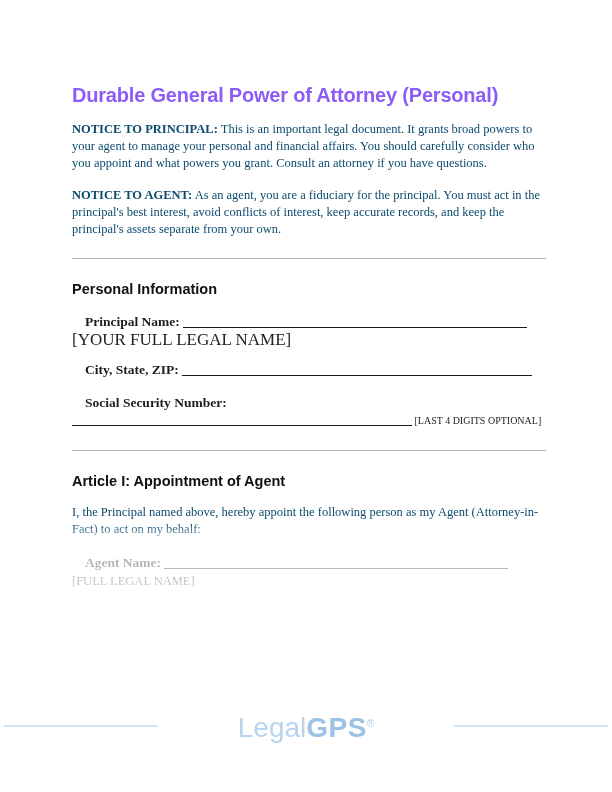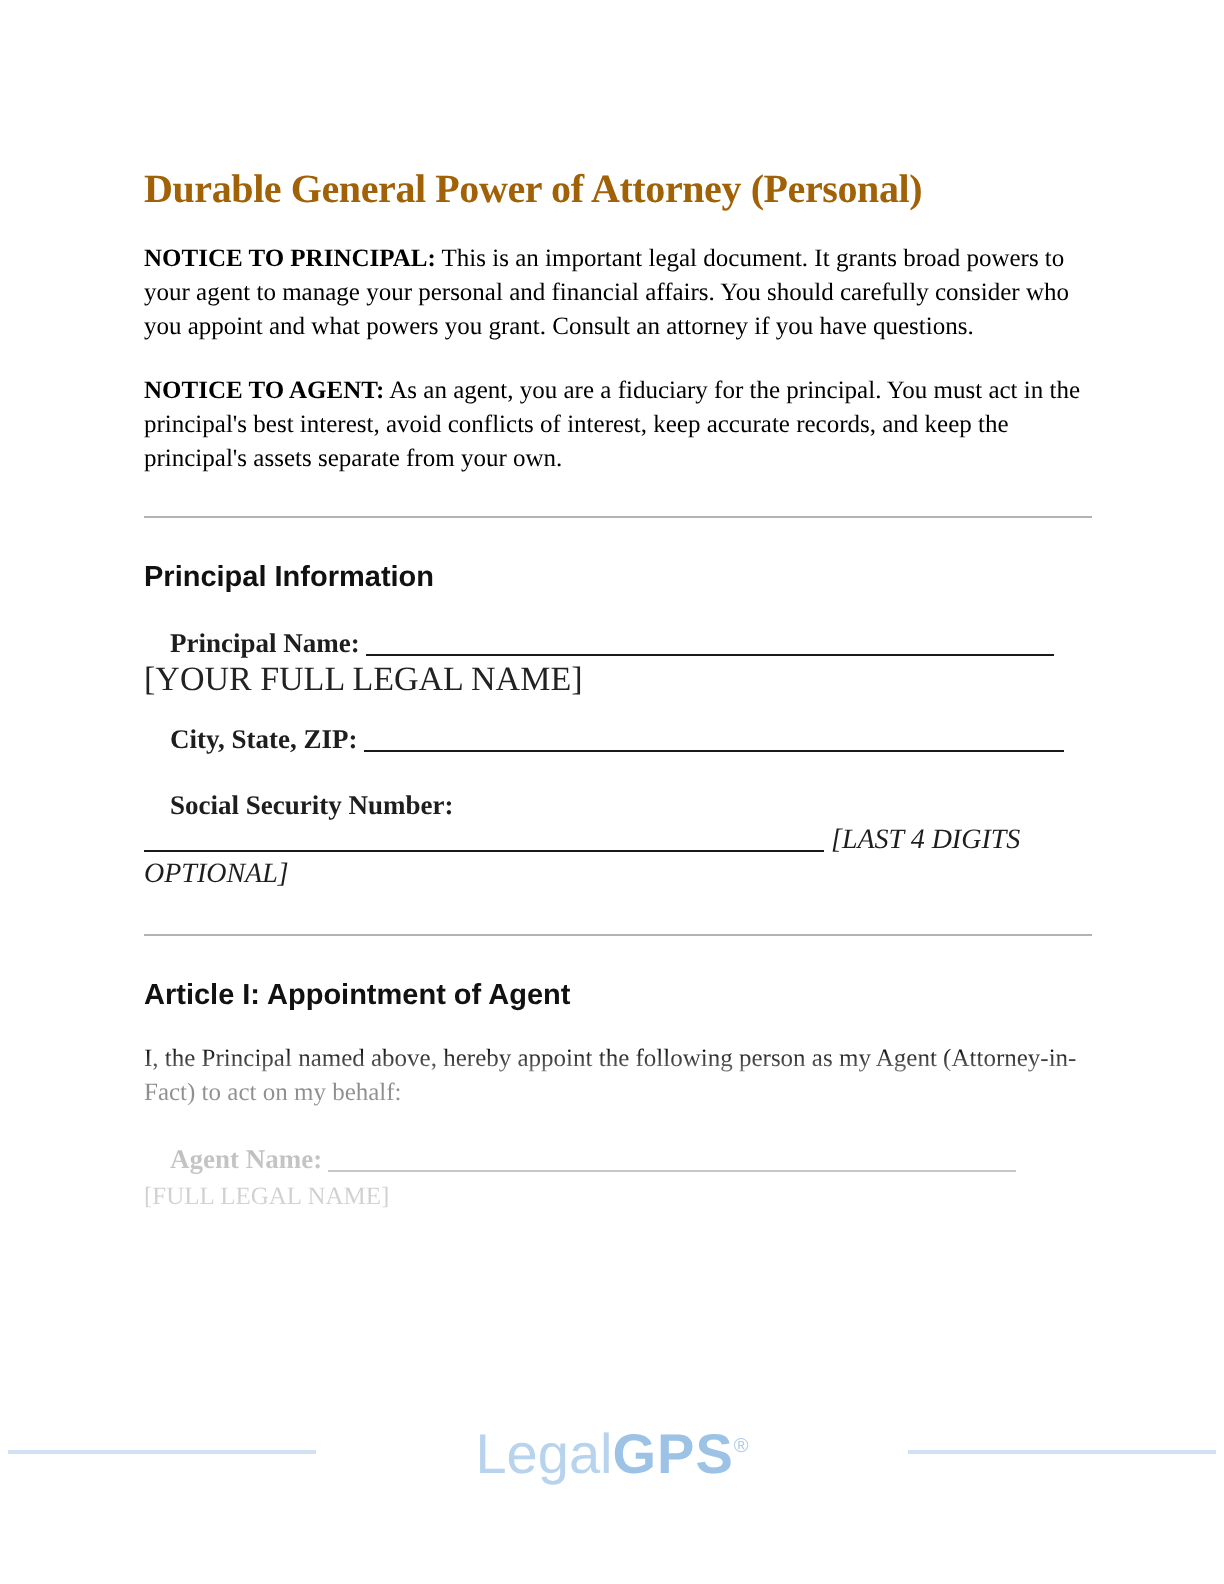--- a/index.html
+++ b/index.html
@@ -13,33 +13,33 @@
     color: #1e1e1e;
   }
   .content {
     position: absolute;
     left: 72px;
     top: 84px;
     width: 474px;
   }
   h1.doc-title {
     margin: 0 0 14px 0;
-    font-family: Liberation Serif, serif;
+    font-family: Liberation Sans, sans-serif;
     font-weight: 700;
     font-size: 20px;
     line-height: 23px;
     letter-spacing: -0.2px;
-    color: #a16207;
+    color: #8b5cf6;
     white-space: nowrap;
   }
   p.notice {
     margin: 0 0 14px 0;
     font-size: 12.5px;
     line-height: 17.2px;
-    color: #000000;
+    color: #0c4a6e;
   }
   p.notice strong { font-weight: 700; }
   .divider {
     border: none;
     border-top: 1px solid #b2b2b2;
     height: 0;
     margin: 20px 0 0 0;
   }
   h2.section-heading {
     margin: 21px 0 0 0;
@@ -67,21 +67,21 @@
   .w-city  { width: 350px; }
   .w-dob   { width: 352px; }
   .w-ssn   { width: 340px; }
   .w-agent { width: 344px; }
   .hint {
     margin: 1px 0 0 0;
     font-size: 17px;
     line-height: 16px;
     color: #222222;
   }
-  .ssn-line-row { font-size: 14px; line-height: 17px; font-style: italic; }
+  .ssn-line-row { font-size: 10px; line-height: 17px; }
   .faded-section { color: #1e1e1e; }
   .fade-overlay {
     position: absolute;
     left: 0;
     top: 523px;
     width: 100%;
     height: 178px;
     pointer-events: none;
     background: linear-gradient(
       to bottom,
@@ -133,21 +133,21 @@
     <h1 class="doc-title">Durable General Power of Attorney (Personal)</h1>
 
     <p class="notice"><strong>NOTICE TO PRINCIPAL:</strong>
       <span>This is an important legal document. It grants broad powers to your agent to manage your personal and financial affairs. You should carefully consider who you appoint and what powers you grant. Consult an attorney if you have questions.</span></p>
 
     <p class="notice"><strong>NOTICE TO AGENT:</strong>
       <span>As an agent, you are a fiduciary for the principal. You must act in the principal's best interest, avoid conflicts of interest, keep accurate records, and keep the principal's assets separate from your own.</span></p>
 
     <div class="divider"></div>
 
-    <h2 class="section-heading">Principal Information</h2>
+    <h2 class="section-heading">Personal Information</h2>
 
     <div class="field"><strong class="flabel">Principal Name:</strong>
       <span class="line w-name"></span></div>
     <div class="hint">[YOUR FULL LEGAL NAME]</div>
 
 
     <div class="field tight"><strong class="flabel">City, State, ZIP:</strong>
       <span class="line w-city"></span></div>
 
 

